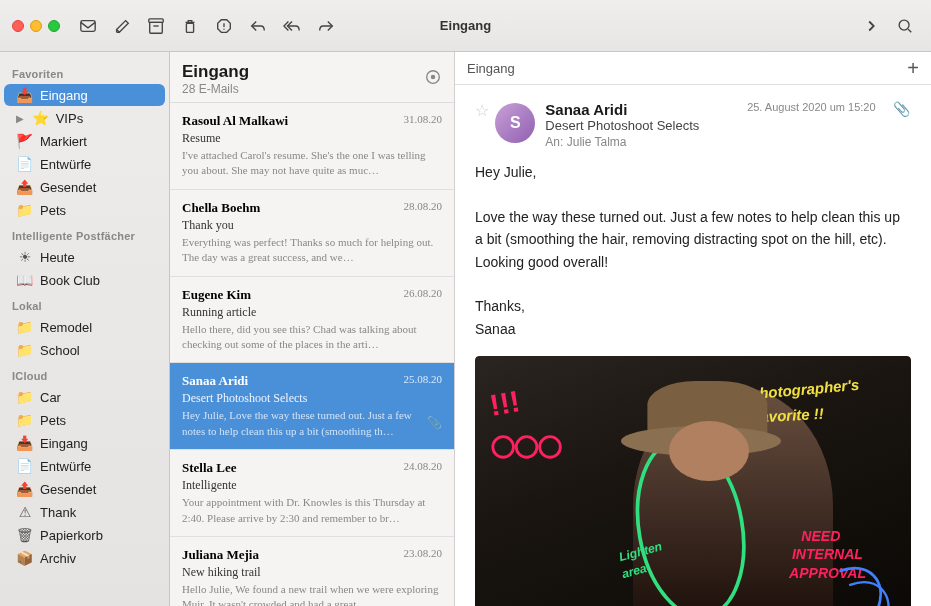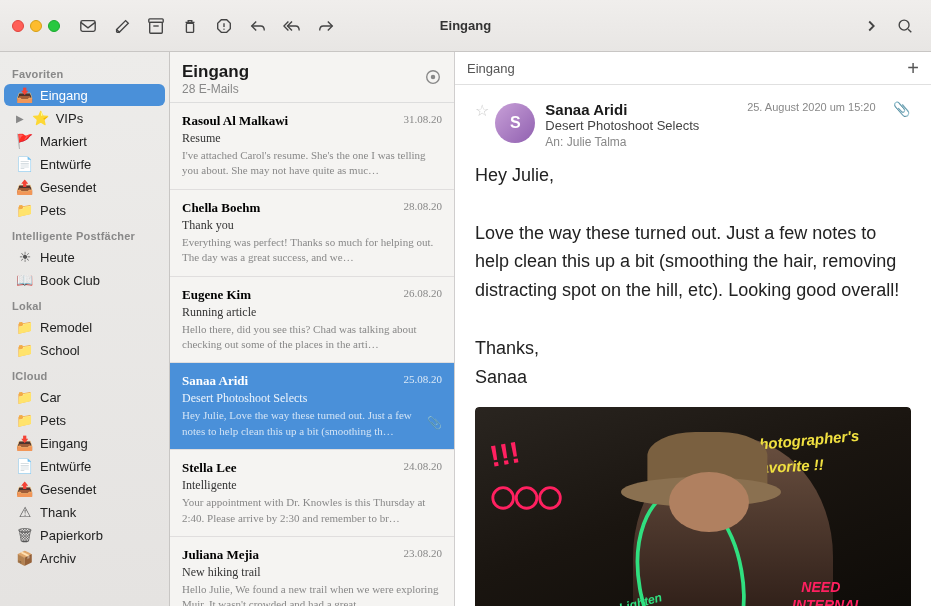--- a/index.html
+++ b/index.html
@@ -279,21 +279,21 @@
       font-size: 16px;
       color: #ccc;
       margin-right: 6px;
       cursor: pointer;
     }
     .mail-attachment-icon {
       font-size: 14px;
       color: #888;
     }
     .mail-body {
-      font-size: 18px;
+      font-size: 14px;
       line-height: 1.6;
       color: #222;
       margin-bottom: 16px;
     }
     .mail-image-container {
       width: 100%;
       overflow: hidden;
       border-radius: 4px;
     }
     .mail-image-placeholder {

